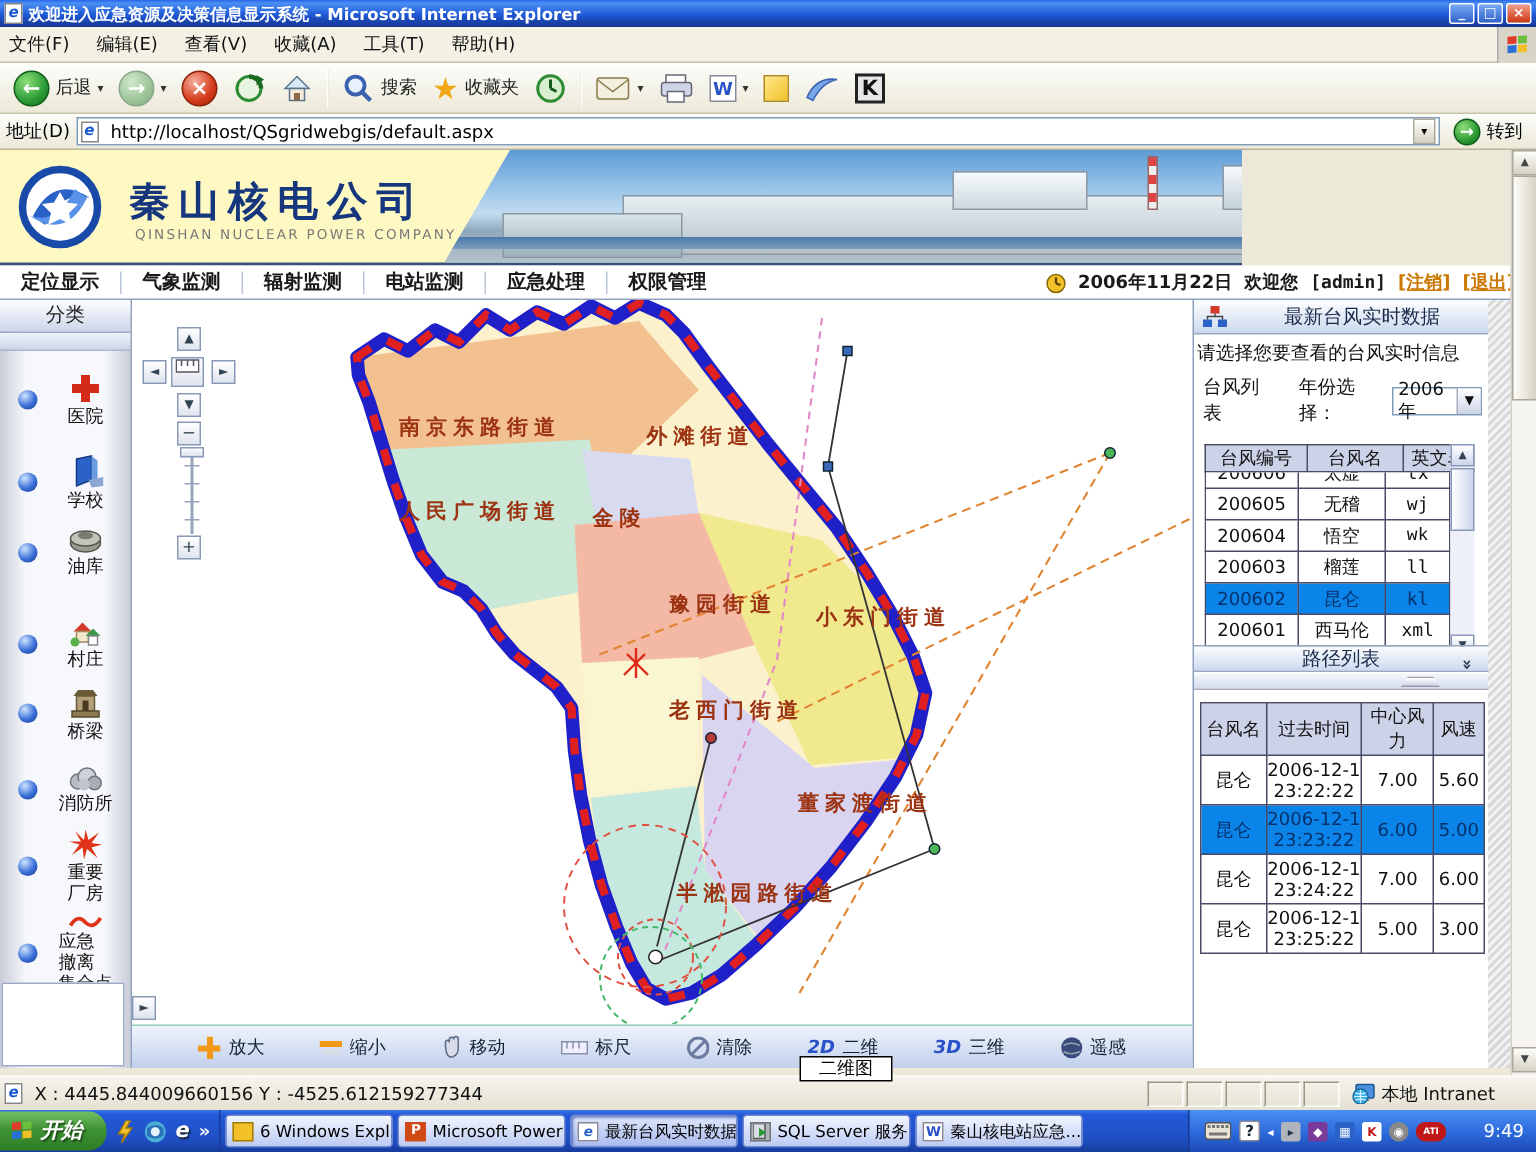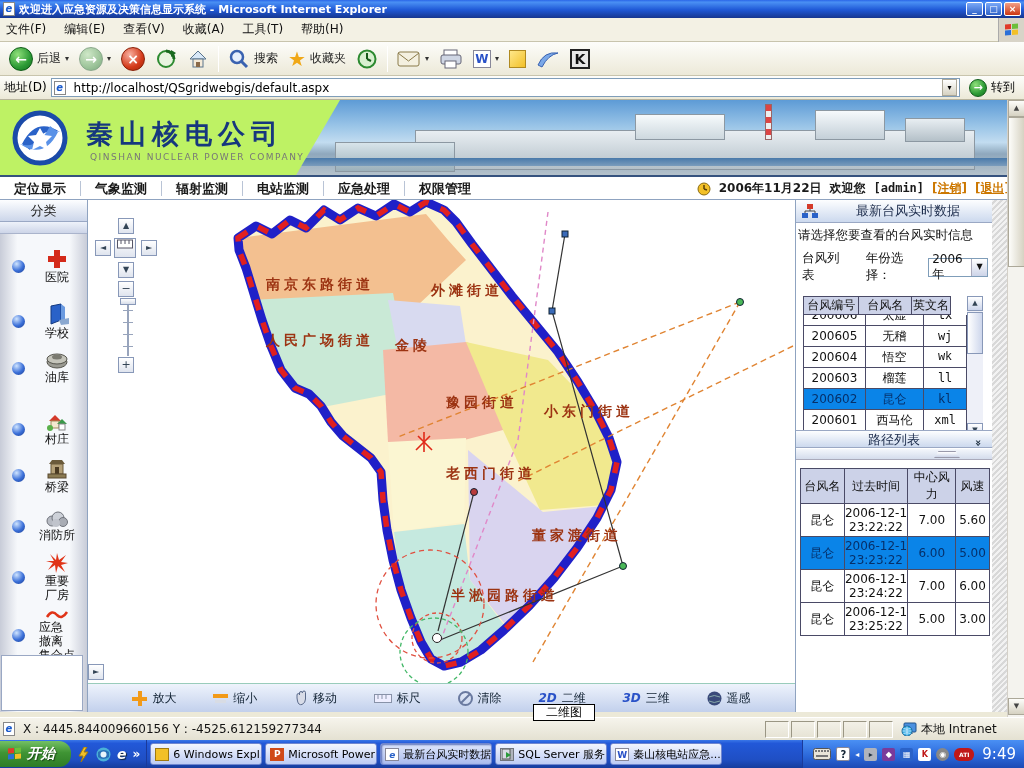--- a/index.html
+++ b/index.html
@@ -21,21 +21,21 @@
 .circ{display:inline-flex;align-items:center;justify-content:center;width:24px;height:24px;border-radius:50%;color:#fff;font-weight:bold;font-size:14px}
 .circ.green{background:radial-gradient(circle at 35% 30%,#8fe07a,#2c9a35 60%,#147020);border:1px solid #0e5c18}
 .circ.dis{background:radial-gradient(circle at 35% 30%,#cfe8c8,#9dc49a 60%,#7aa87d);border:1px solid #8aa88c}
 .sep{width:1px;height:26px;background:#c0bca6;border-right:1px solid #fff;margin:0 4px}
 .drop{font-size:8px;color:#333}
 .addrbar{left:0;top:76px;width:1024px;height:24px;background:linear-gradient(180deg,#fdfdfa,#ece9d8);border-bottom:1px solid #b8b49e;display:flex;align-items:center;padding:0 4px;gap:4px}
 .addrinput{flex:1;height:19px;background:#fff;border:1px solid #7f9db9;display:flex;align-items:center;padding:0 2px;gap:4px}
 .addrinput input{flex:1;border:0;outline:0;font-size:12px;font-family:"DejaVu Sans",sans-serif}
 .ddbtn{width:15px;height:17px;background:linear-gradient(180deg,#fff,#d6d2c2);border:1px solid #aca899;font-size:8px;text-align:center;line-height:16px}
 
-.banner{left:0;top:100px;width:1007px;height:77px;background:#bef264;overflow:hidden;border-bottom:2px solid #35527e}
+.banner{left:0;top:100px;width:828px;height:77px;background:#fef9c3;overflow:hidden;border-bottom:2px solid #35527e}
 .banner .photo{position:absolute;left:295px;top:0;width:712px;height:77px;background:linear-gradient(180deg,#5d9bd6 0%,#9cc6e8 35%,#c2dcf0 55%,#8fa8bd 70%,#b8c4cc 100%);clip-path:polygon(45px 0,100% 0,100% 100%,0 100%)}
 .bld{position:absolute;background:linear-gradient(180deg,#e8eef2,#b4c0c8);border:1px solid #8c98a2}
 .stack{position:absolute;width:7px;background:repeating-linear-gradient(180deg,#d44 0 6px,#eee 6px 12px);border:1px solid #966}
 .logo-ring{position:absolute;left:12px;top:10px;width:56px;height:56px}
 .cn-name{position:absolute;left:86px;top:16px;font-size:27px;font-weight:bold;color:#16377e;letter-spacing:6px;font-family:"DejaVu Serif","Liberation Serif",serif}
 .en-name{position:absolute;left:90px;top:52px;font-size:9px;color:#777;letter-spacing:1.5px}
 
 .navbar{left:0;top:177px;width:1024px;height:23px;background:#fff;border-bottom:1px solid #8fa3c0;display:flex;align-items:center;color:#1a1a1a}
 .navitem{padding:0 14px;height:15px;line-height:15px;border-right:1px solid #b9c4d6;font-weight:bold;font-size:13px}
 .nav-right{margin-left:auto;display:flex;align-items:center;gap:8px;padding-right:14px;font-size:12px;font-weight:bold}
@@ -508,21 +508,21 @@
       <span>台风列表</span>
       <span style="width:14px"></span>
       <span>年份选择：</span>
       <span class="selbox">
         <span class="val">2006年</span>
         <span class="db">▼</span>
       </span>
     </div>
 
     <div style="position:absolute;left:7px;top:96px;width:164px">
-      <table class="grid" style="width:148px">
+      <table class="grid" style="width:180px">
         <tbody>
             <tr>
           <th style="width:62px">台风编号</th>
           <th style="width:59px">台风名</th>
           <th style="width:43px">英文名</th>
         </tr>
       </tbody>
         </table>
       <div style="height:120px;overflow:hidden">
         <table class="grid" style="width:164px;margin-top:-11px">
@@ -700,17 +700,17 @@
           <rect x="3" y="7" width="12" height="2" fill="#777"></rect>
         </svg>
       <span style="width:14px;height:14px;background:#fff;border:1px solid #889;color:#123;font-size:10px;font-weight:bold;text-align:center;line-height:13px;border-radius:2px">?</span>
       <span style="font-size:8px">◂</span>
       <span class="tico" style="background:#b0b4bc;color:#234">▸</span>
       <span class="tico" style="background:#7a3a9a">◆</span>
       <span class="tico" style="background:#2a62c8">▦</span>
       <span class="tico" style="background:#fff;color:#c01818">K</span>
       <span class="tico" style="background:#888;border-radius:50%">◉</span>
       <span class="tico" style="background:#c01818;border-radius:6px;width:20px;font-size:6px;line-height:13px">ATI</span>
-      <span style="font-size:15px;margin-left:3px">9:49</span>
+      <span style="font-size:12px;margin-left:20px">9:49</span>
     </span>
   </div>
 
 </div>
 
 </body></html>

